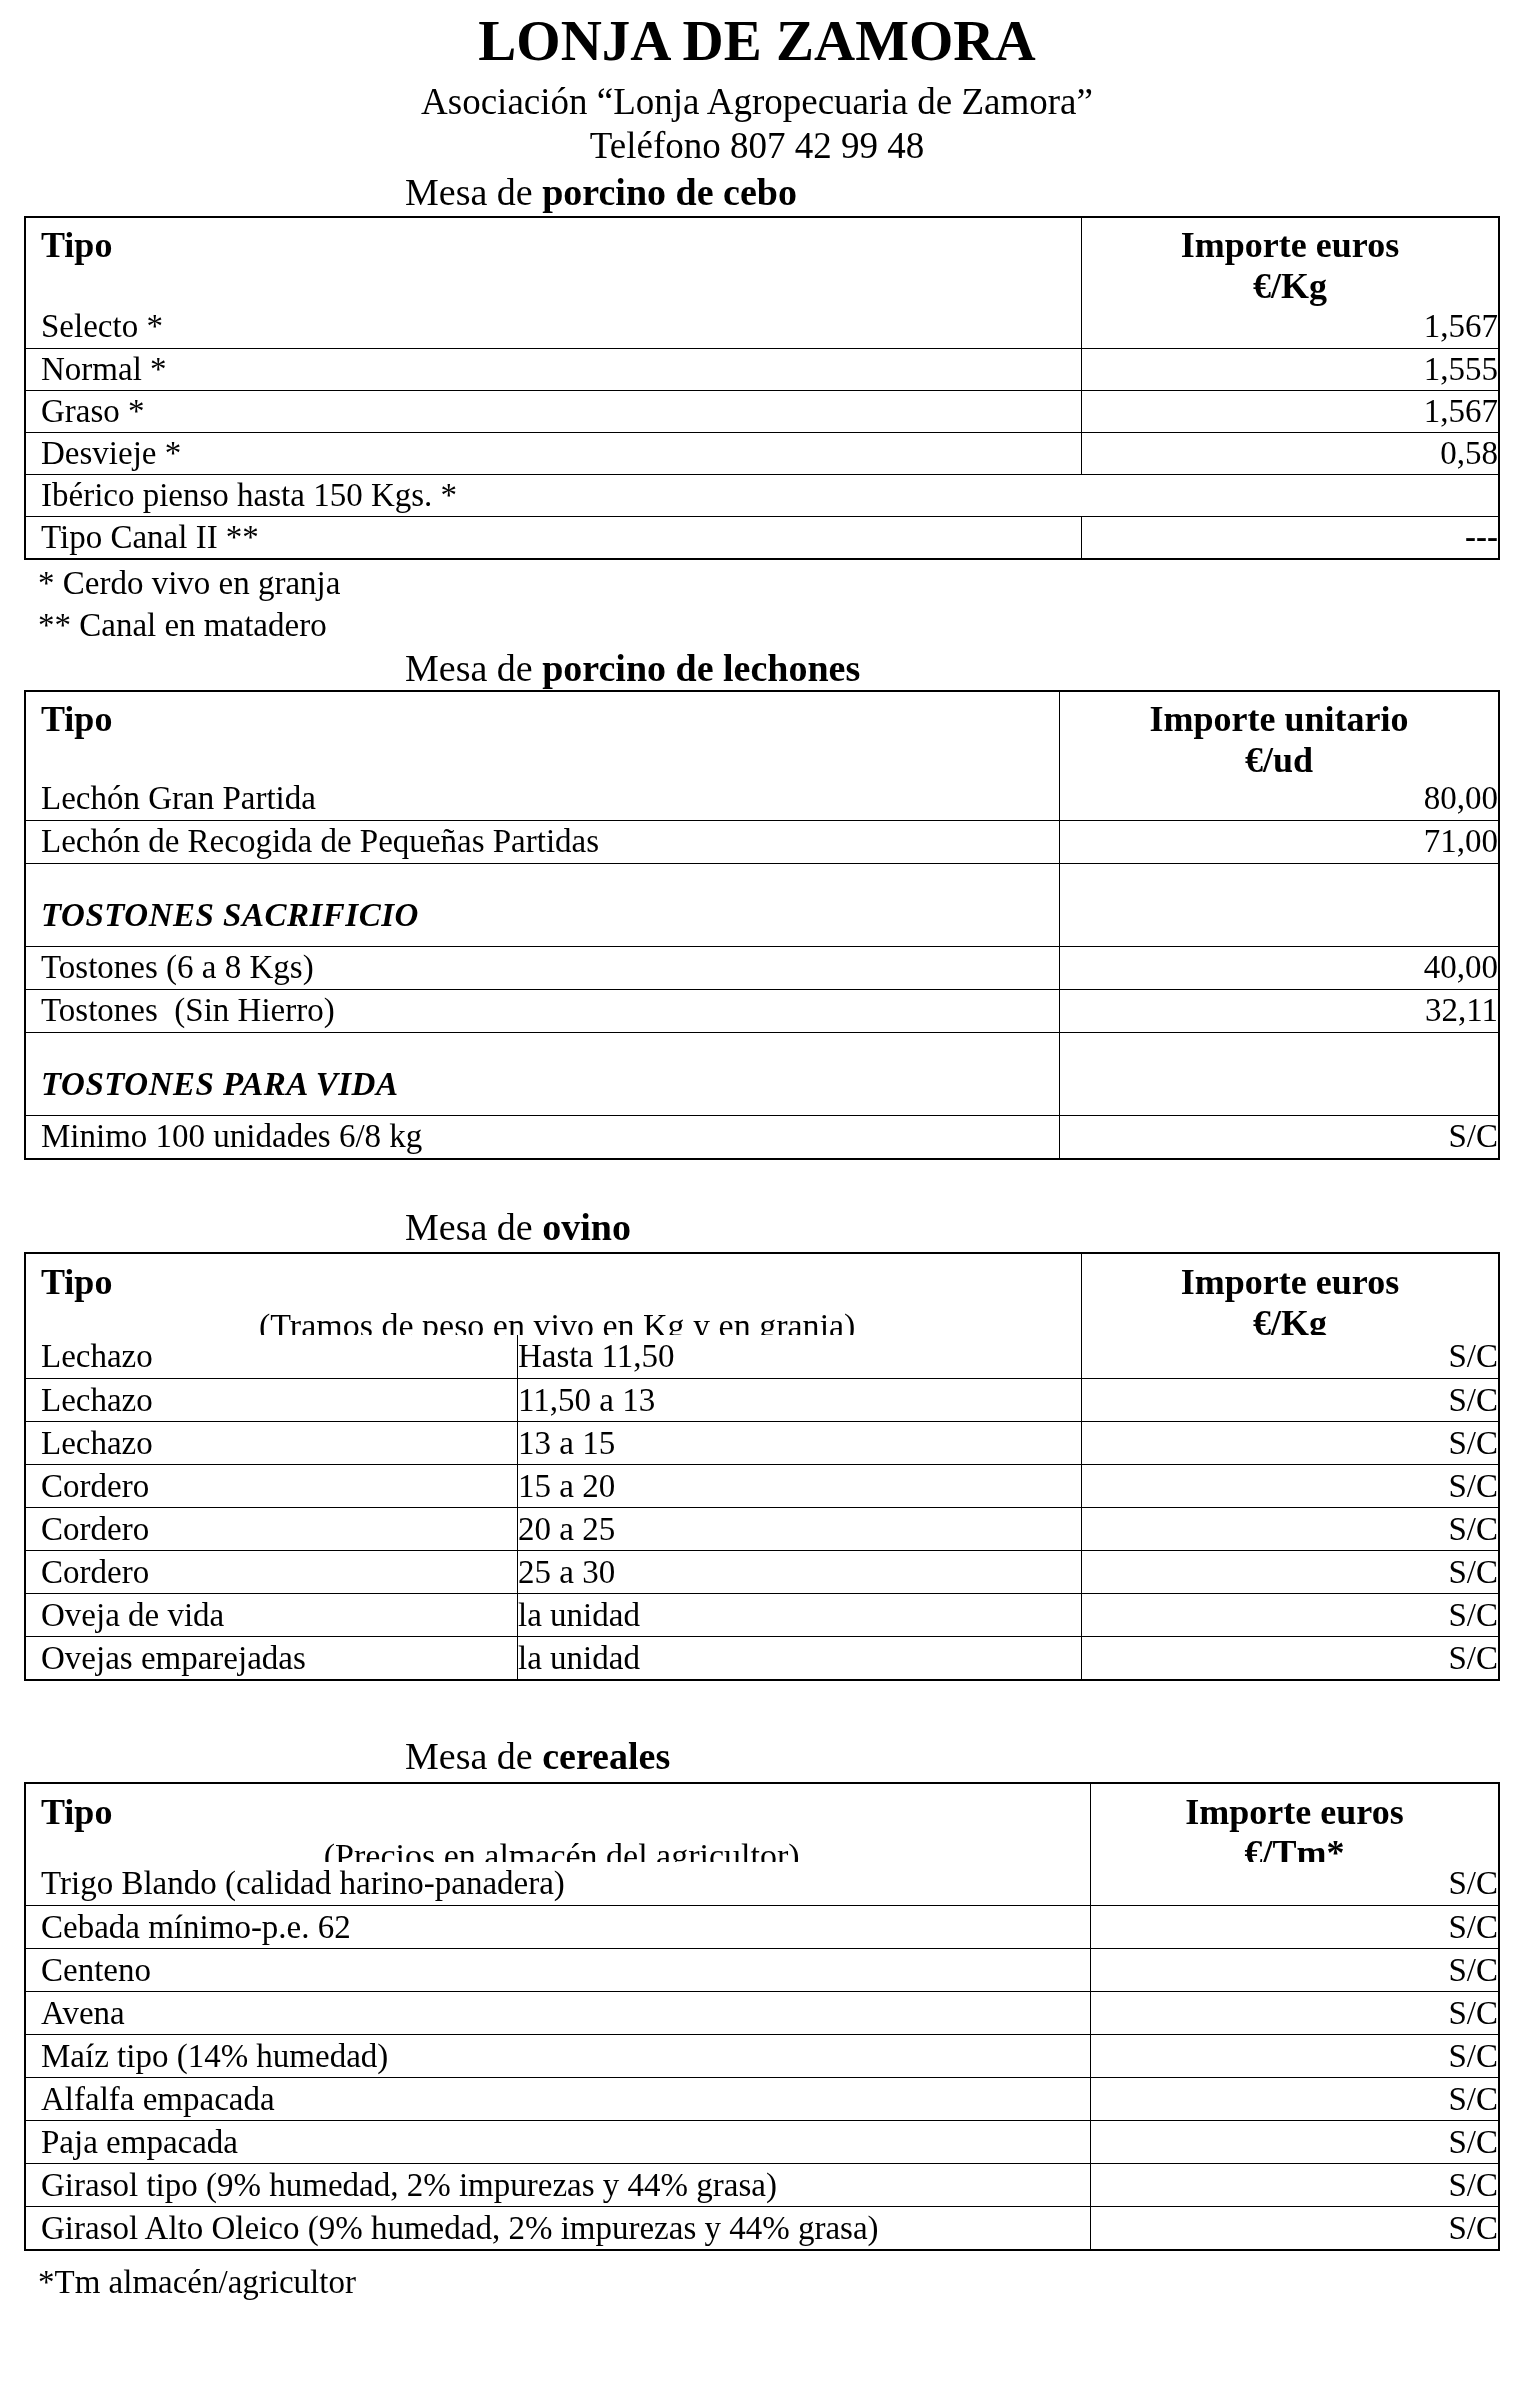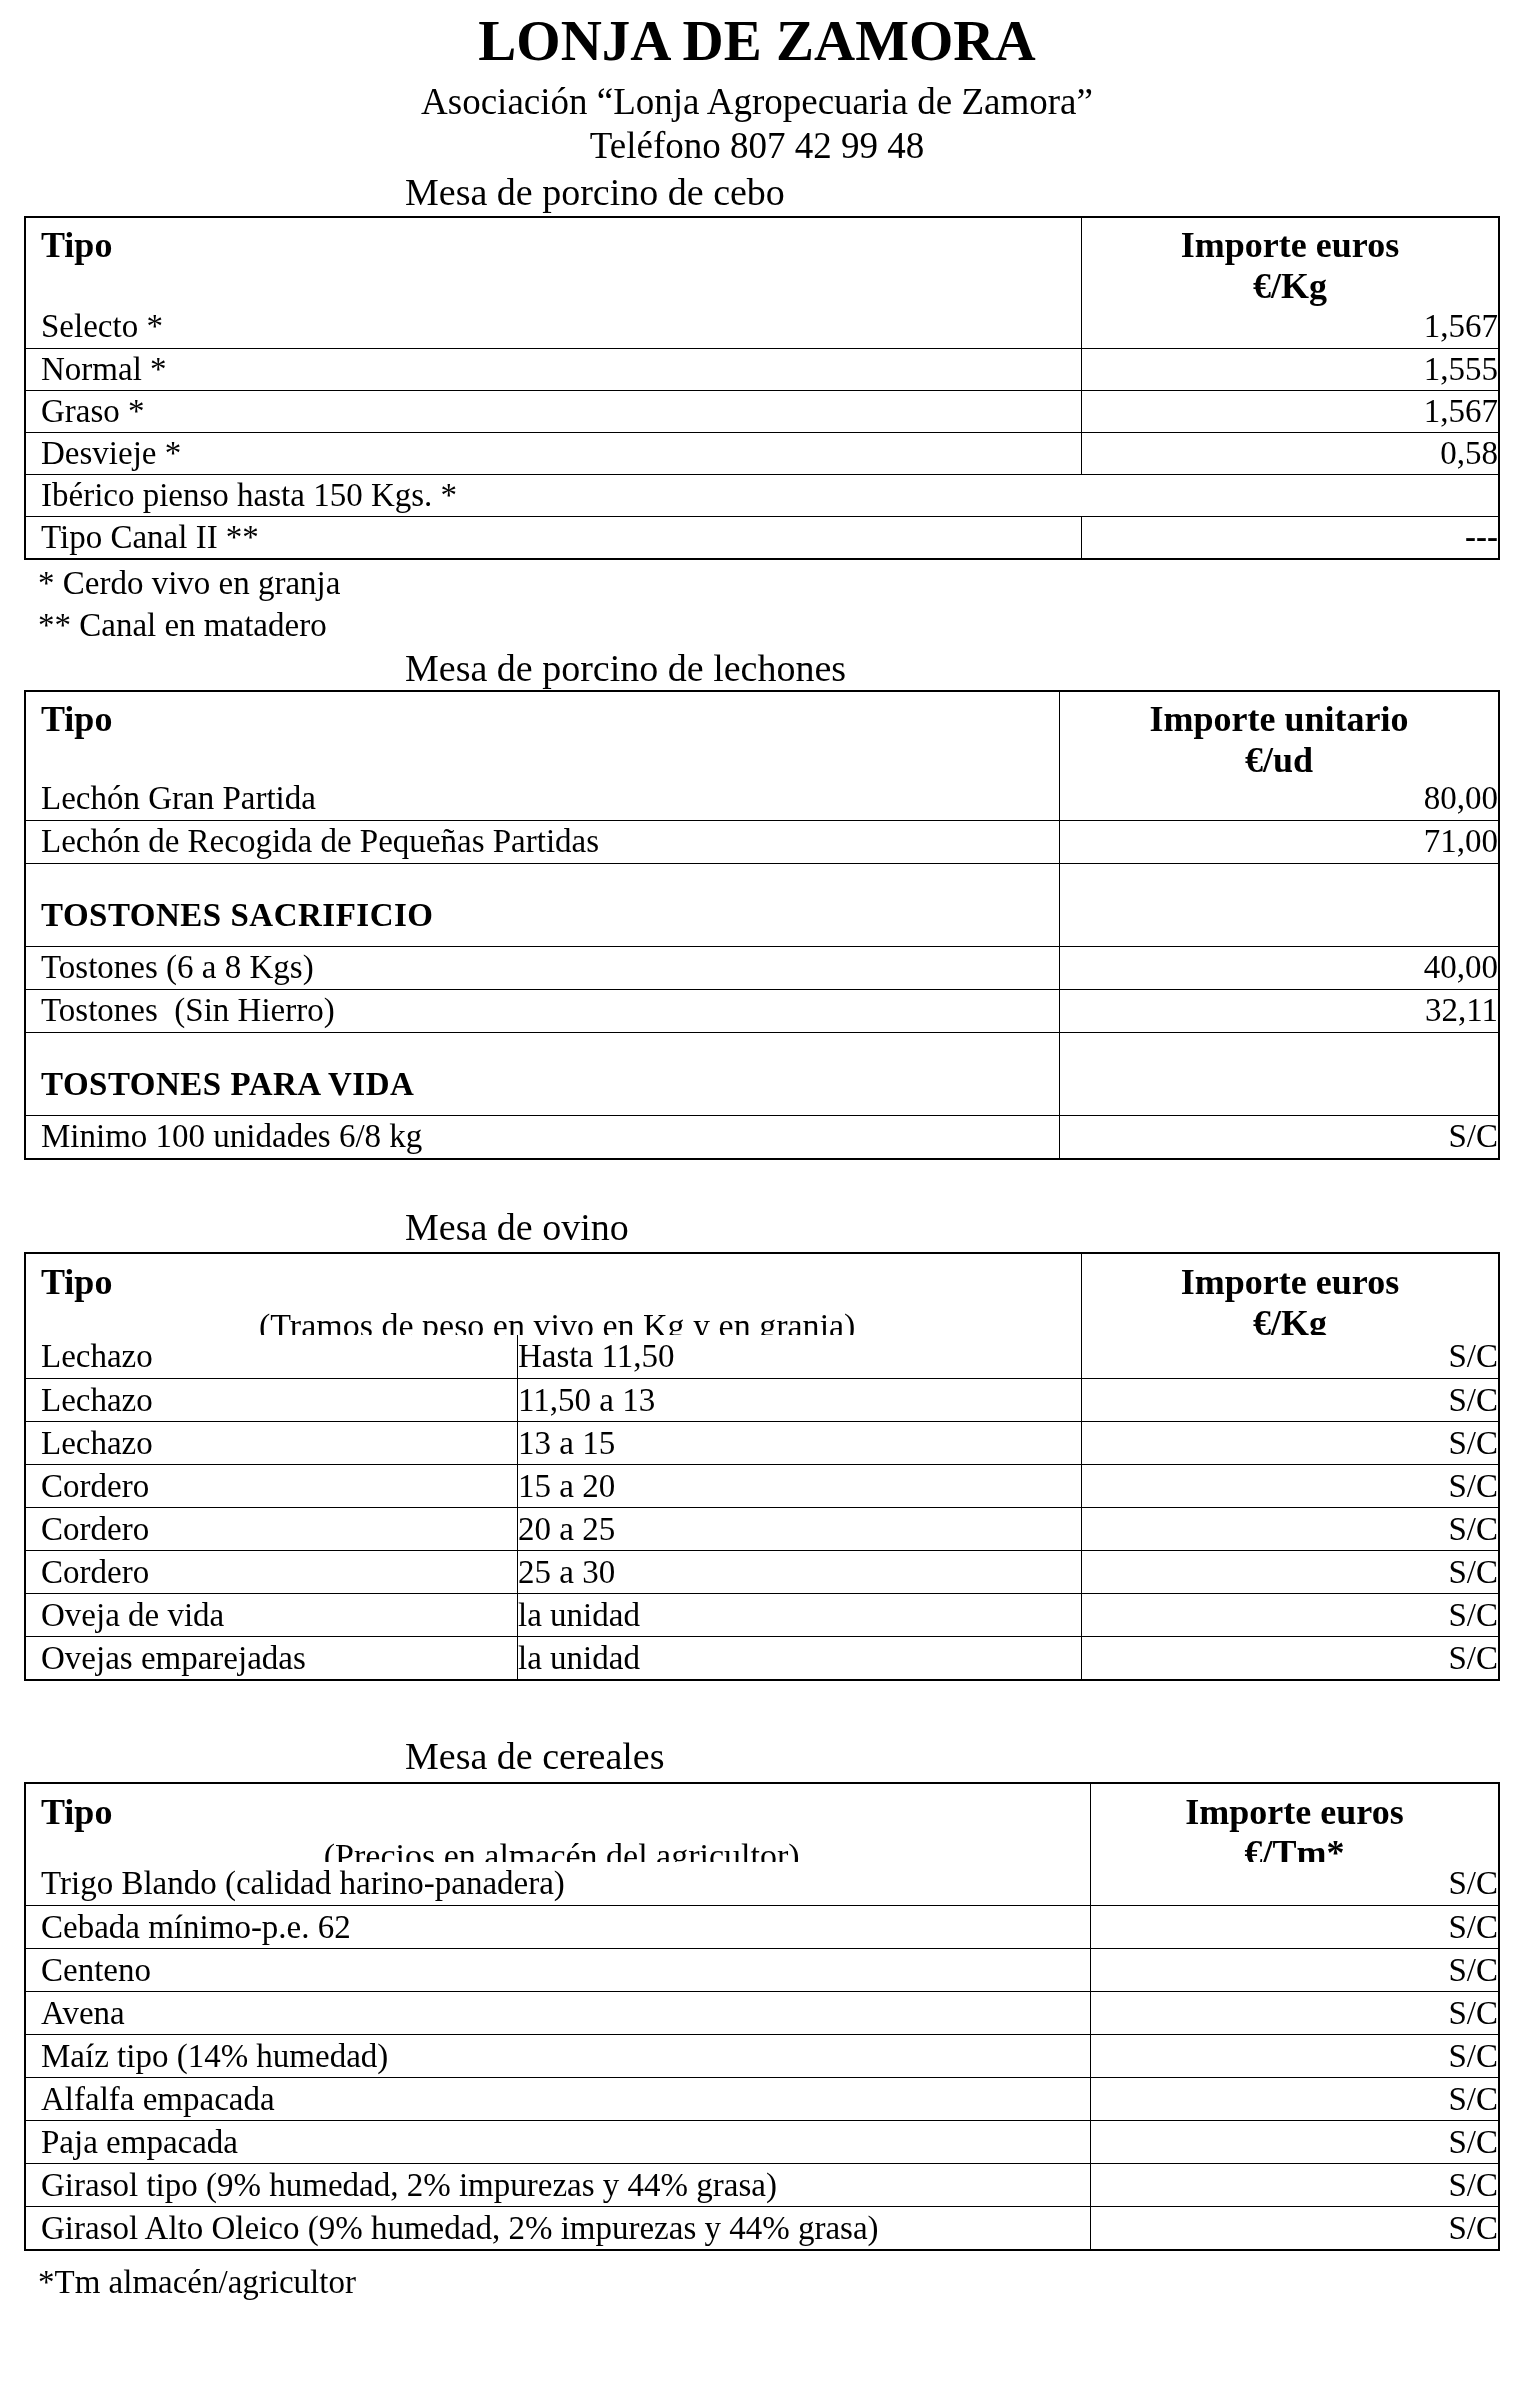--- a/index.html
+++ b/index.html
@@ -14,32 +14,32 @@
   
   .doc-title   { text-align:center; font-size:57px; line-height:59px; font-weight:bold; padding-top:11.4px; }
   .doc-sub     { text-align:center; font-size:37px; line-height:44px; margin-top:9.5px; }
   .doc-phone   { text-align:center; font-size:37px; line-height:44px; }
   .doc-note    { font-size:33px; line-height:40px; margin:1.9px 0 0 38px; }
   .doc-note .date { font-weight:bold; margin-left:9.5px; }
   .doc-note .dot  { font-weight:bold; }
 
   
   .mesa { font-size:38px; line-height:44px; margin-left:405px; }
-  .mesa .b { font-weight:normal; }
+  .mesa .b { font-weight:bold; }
   .mesa-1 { margin-top:1.9px; margin-bottom:1.9px; }
   .mesa-2 { margin-top:0;  margin-bottom:0; }
   .mesa-3 { margin-top:45px; margin-bottom:3.8px; }
   .mesa-4 { margin-top:53px; margin-bottom:3.8px; }
 
   
   .tbl { margin-left:24px; width:1476px; border:2.8px solid #000; }
   .row { display:flex; height:var(--tr); border-top:1.9px solid #000; }
   .row:first-child { border-top:none; }
   .row.thead { height:var(--th); }
-  .row.tall  { height:var(--tall); }
+  .row.tall  { height:var(--tall);font-style:italic; }
 
   .cell { display:flex; align-items:center; overflow:hidden; }
   .cell.lab { padding-left:15px; padding-right:7.6px; white-space:pre-wrap; }
   .cell.val { flex:1; border-left:1.9px solid #000; justify-content:flex-end; }
   .cell.mid { border-left:1.9px solid #000; justify-content:flex-start; }
   .c1 { width:var(--c1); }
   .cm { width:var(--cm); }
 
   .t0 { --c1:1055px; --th:88px; --tr:42px; }
   .t1 { --c1:1033px; --th:85px; --tr:43px; --tall:83px; }

